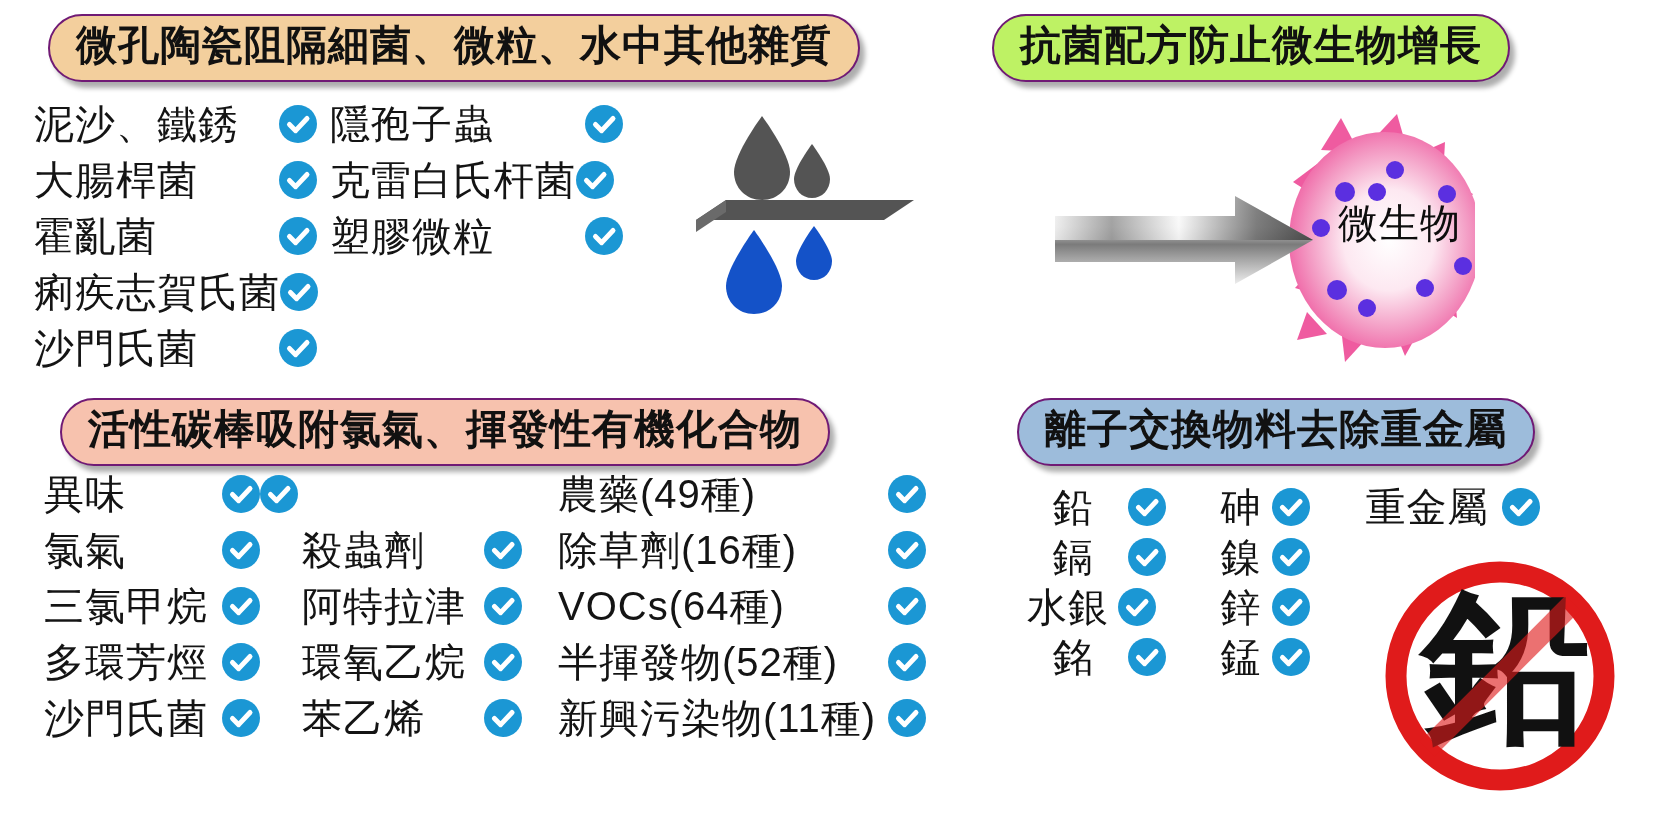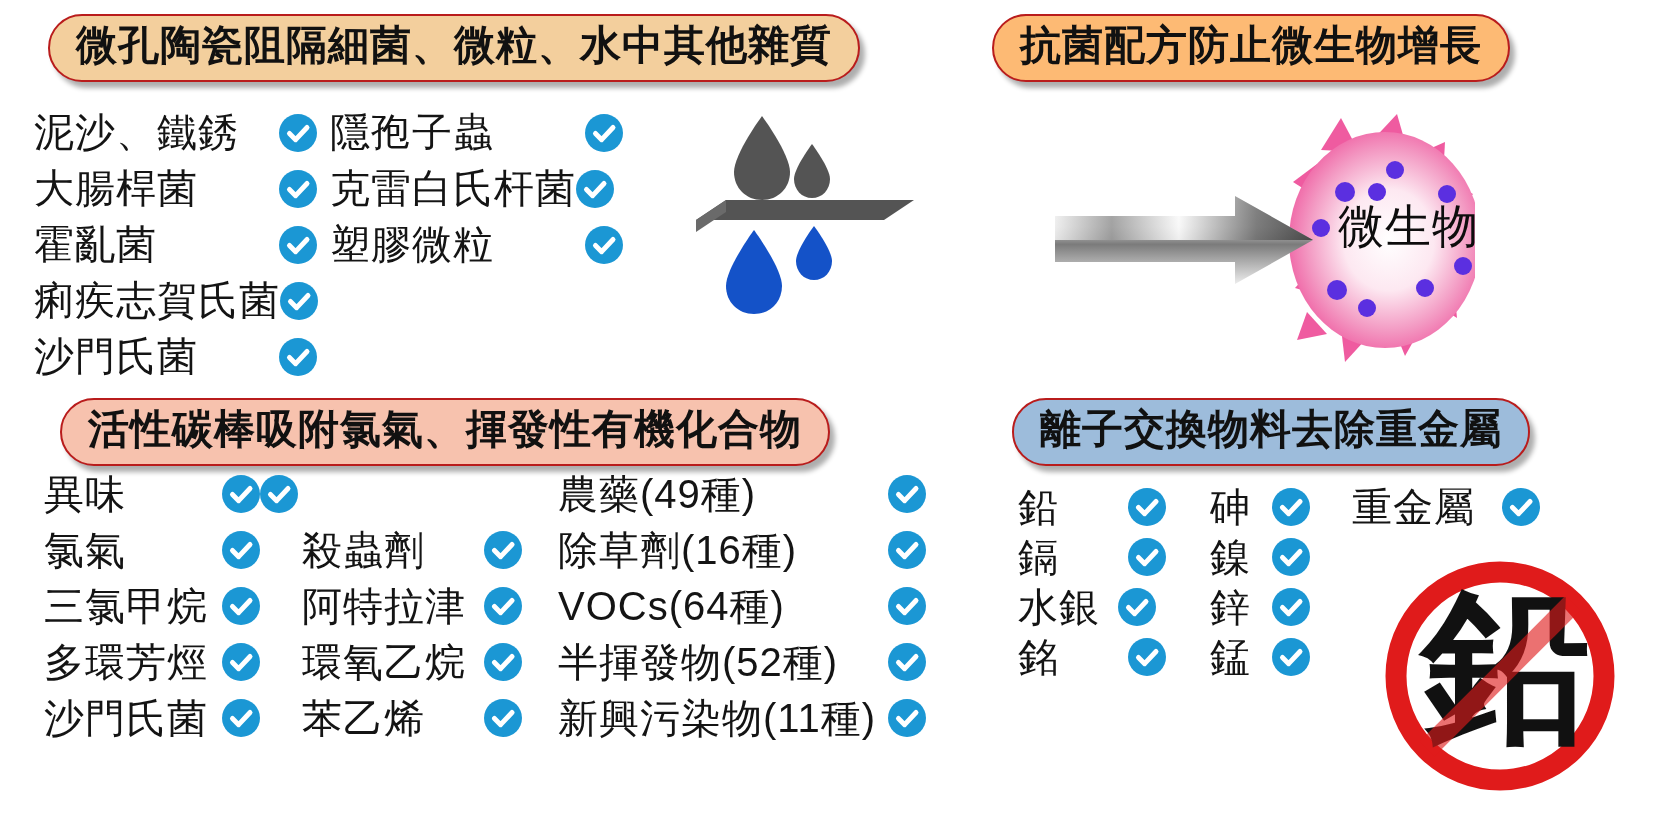--- a/index.html
+++ b/index.html
@@ -14,33 +14,33 @@
     overflow: hidden;
     font-family: "Liberation Sans", "DejaVu Sans", sans-serif;
     color: #111111;
   }
 
   .panel { position: absolute; }
 
   
   .pill {
     display: inline-block;
-    border: 2px solid #b91c1c;
+    border: 2px solid #701a75;
     border-radius: 34px;
     padding: 7px 26px 11px 26px;
     font-size: 41px;
     font-weight: bold;
     line-height: 1.12;
     white-space: nowrap;
     color: #111111;
     box-shadow: 5px 6px 5px rgba(0,0,0,0.32);
     letter-spacing: 1px;
   }
   .pill-tan   { background: #f3cf9d; }
-  .pill-yellow{ background: #fdba74; }
+  .pill-yellow{ background: #bef264; }
   .pill-peach { background: #f7c2ae; }
   .pill-blue  { background: #9dbcdb; }
 
   
   .list { }
   .row {
     display: flex;
     align-items: center;
     white-space: nowrap;
   }
@@ -55,51 +55,51 @@
     width: 38px;
     height: 38px;
     position: relative;
   }
   .check svg { display: block; width: 100%; height: 100%; }
 
   
   #sec1 { left: 34px; top: 14px; }
   #sec1-pill { margin-left: 14px; }
   #sec1-cols { display: flex; margin-top: 14px; }
-  #sec1-colA .row, #sec1-colB .row { height: 56px; align-items: flex-end; }
+  #sec1-colA .row, #sec1-colB .row { height: 56px; }
   #sec1-colA .item-label { width: 245px; }
   #sec1-colB .item-label { width: 255px; margin-left: 12px; }
   #sec1-colA .row.tight .item-label { width: auto; }
 
   
   #drops { position: absolute; left: 690px; top: 108px; width: 230px; height: 215px; }
 
   
   #sec2 { left: 992px; top: 14px; }
   #microbe-wrap { position: absolute; left: 1045px; top: 112px; width: 430px; height: 255px; }
   #microbe-label {
     position: absolute;
     left: 1338px; top: 196px;
-    font-size: 46px;
+    font-size: 40px;
     color: #0d0d0d;
     letter-spacing: 1px;
     white-space: nowrap;
   }
 
   
   #sec3 { left: 44px; top: 398px; }
   #sec3-pill { margin-left: 16px; }
   #sec3-cols { display: flex; }
   #sec3 .row { height: 56px; }
   #sec3-colA .item-label { width: 178px; }
   #sec3-colB .item-label { width: 182px; margin-left: 42px; }
   #sec3-colC .item-label { width: 330px; margin-left: 36px; }
 
   
-  #sec4 { left: 1012px; top: 398px; }
+  #sec4 { left: 1012px; top: 398px; text-align: center; }
   #sec4-cols { display: flex; margin-top: 16px; margin-left: 6px; }
   #sec4 .row { height: 50px; }
   #sec4-colA .item-label { width: 110px; }
   #sec4-colB .item-label { width: 62px; margin-left: 44px; }
   #sec4-colC .item-label { width: 150px; margin-left: 42px; }
 
   #lead-ban { position: absolute; left: 1380px; top: 556px; width: 240px; height: 240px; }
   #lead-ban svg { display:block; width:100%; height:100%; }
 </style>
 </head>

